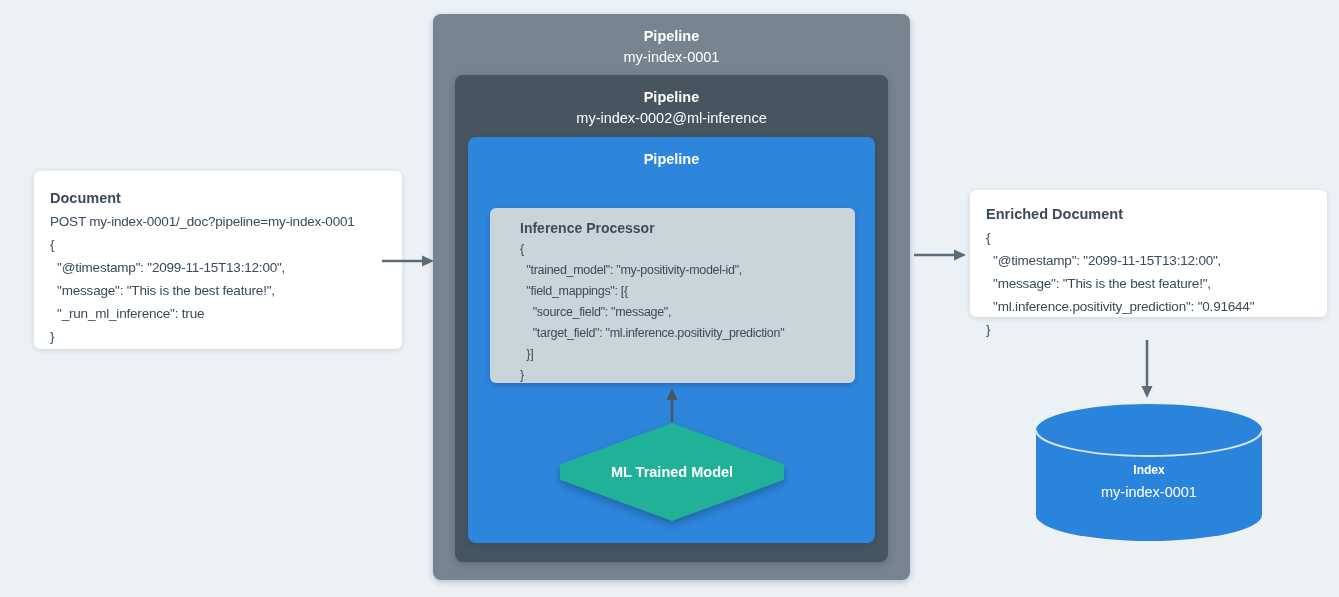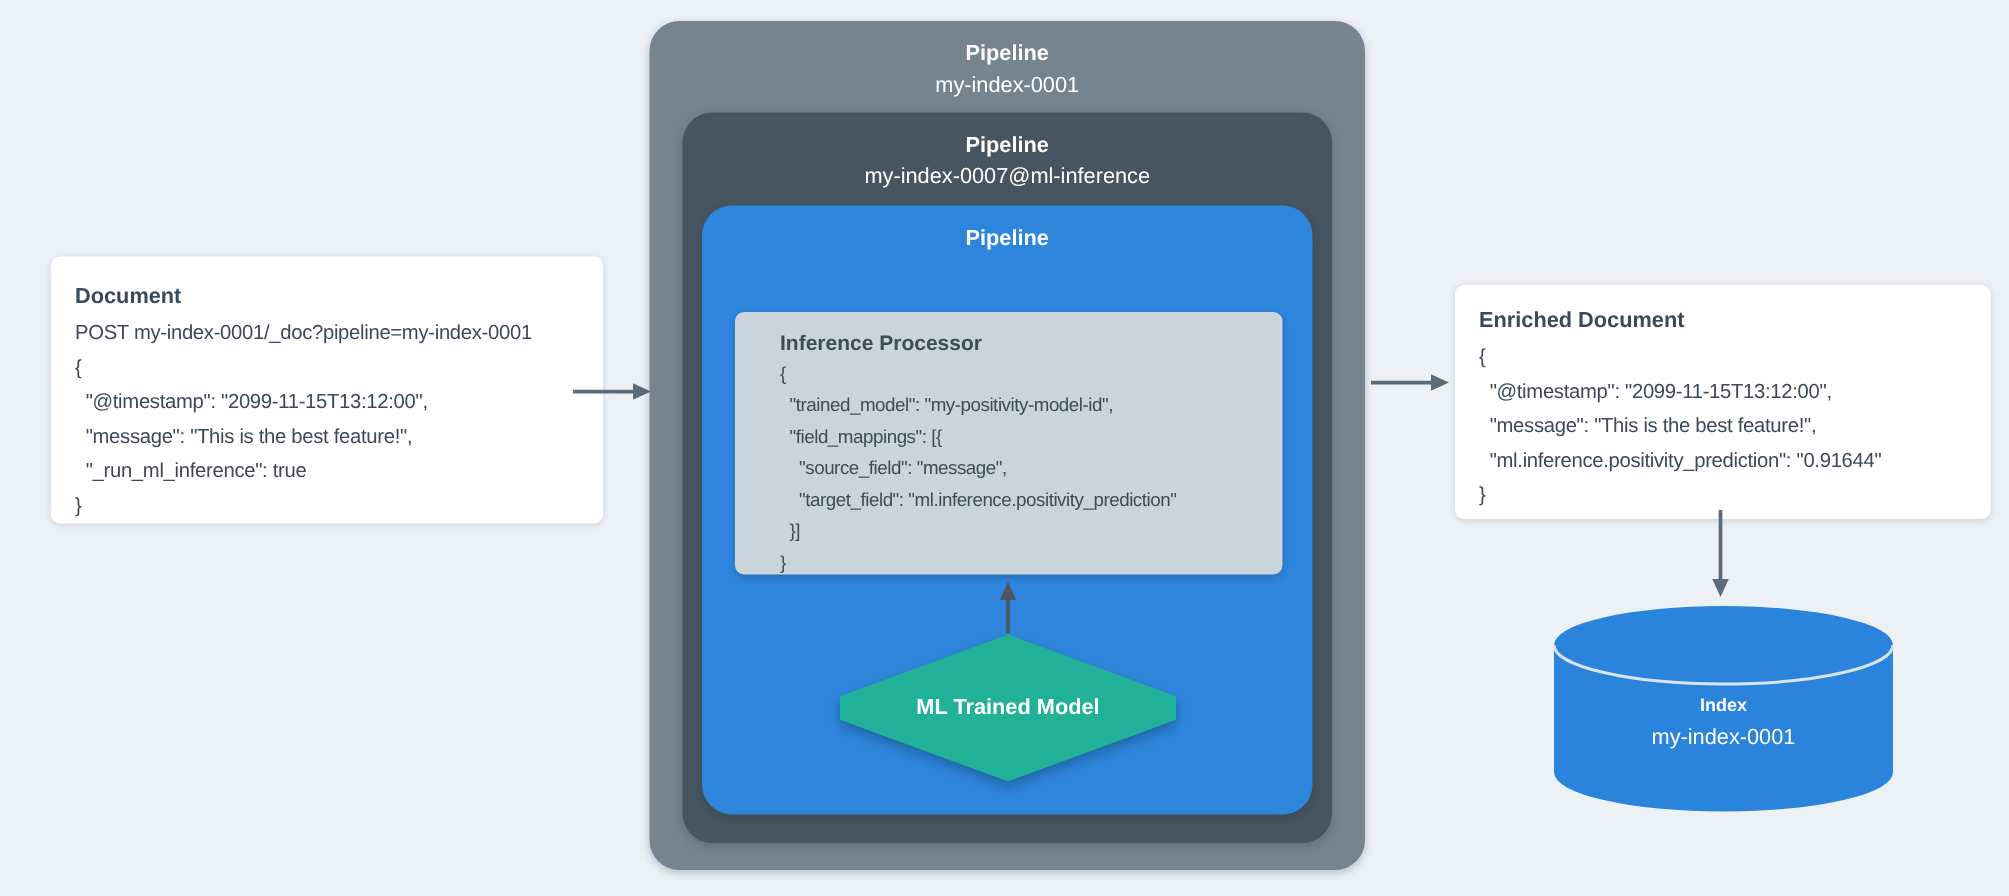--- a/index.html
+++ b/index.html
@@ -13,23 +13,23 @@
   .stage{position:relative;width:1339px;height:597px;background:var(--bg);overflow:hidden;}
 
   .card{position:absolute;background:var(--white);border-radius:6px;
         box-shadow:0 1px 5px rgba(90,110,130,.22);color:var(--card-text);
         padding:16px 16px;}
   .card-title{font-weight:bold;font-size:14.5px;line-height:23px;}
   .code{font-size:13.5px;letter-spacing:-0.2px;}
   .code-line{white-space:pre;line-height:23px;}
 
   .doc-card{left:10px;top:171px;width:368px;height:178px;margin-left:24px;}
-  .enriched-card{left:970px;top:190px;width:357px;height:156px;padding-top:13px;}
+  .enriched-card{left:970px;top:190px;width:357px;height:127px;padding-top:13px;}
 
-  .pipe-box{position:absolute;border-radius:20px;box-shadow:0 2px 6px rgba(30,45,60,.25);}
+  .pipe-box{position:absolute;border-radius:8px;box-shadow:0 2px 6px rgba(30,45,60,.25);}
   .outer-box{left:433px;top:14px;width:477px;height:566px;background:var(--outer);}
   .dark-box{left:22px;top:61px;width:433px;height:487px;background:var(--dark);}
   .blue-box{left:13px;top:62px;width:407px;height:406px;background:var(--blue);}
   .box-header{padding-top:12px;text-align:center;color:var(--white);}
   .box-label{font-weight:bold;font-size:14.5px;line-height:21px;}
   .box-name{font-size:14.5px;line-height:21px;}
 
   .processor-box{position:absolute;left:22px;top:71px;width:365px;height:175px;
         background:var(--proc-bg);border-radius:6px;color:var(--code-text);
         padding:10px 30px;box-shadow:0 2px 5px rgba(20,40,60,.25);}
@@ -78,21 +78,21 @@
 
   <div class="pipe-box outer-box">
     <div class="box-header">
       <div class="box-label">Pipeline</div>
       <div class="box-name">my-index-0001</div>
     </div>
 
     <div class="pipe-box dark-box">
       <div class="box-header">
         <div class="box-label">Pipeline</div>
-        <div class="box-name">my-index-0007@ml-inference</div>
+        <div class="box-name">my-index-0002@ml-inference</div>
       </div>
 
       <div class="pipe-box blue-box">
         <div class="box-header">
           <div class="box-label">Pipeline</div>
         </div>
 
         <div class="processor-box">
           <div class="card-title">Inference Processor</div>
           <div class="code">

